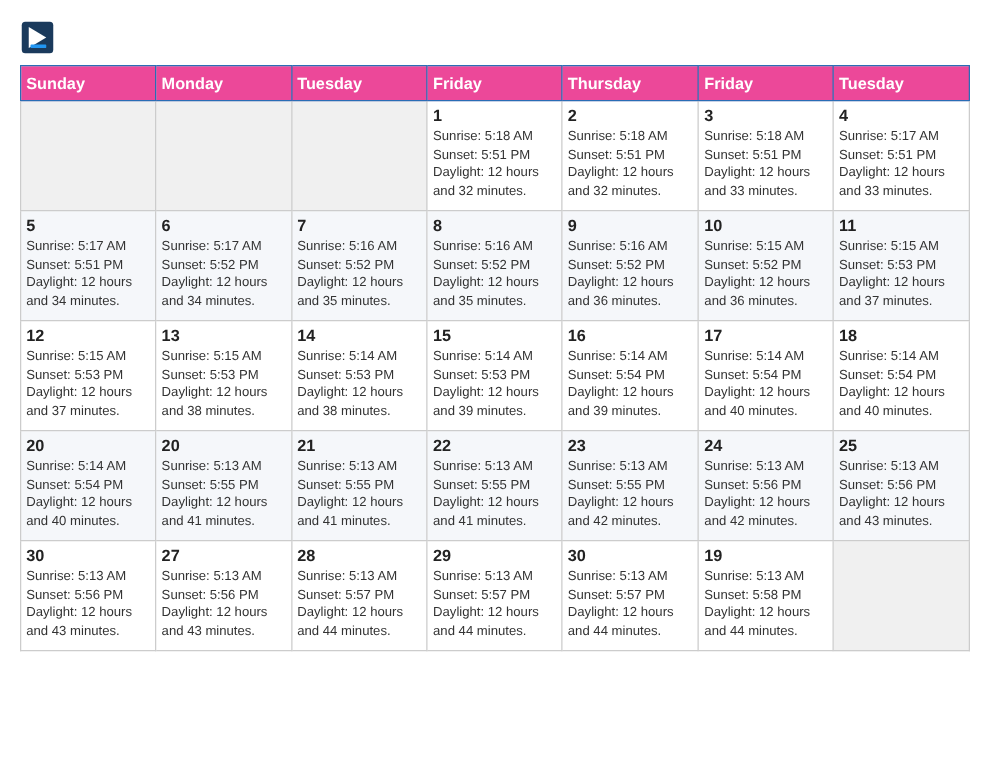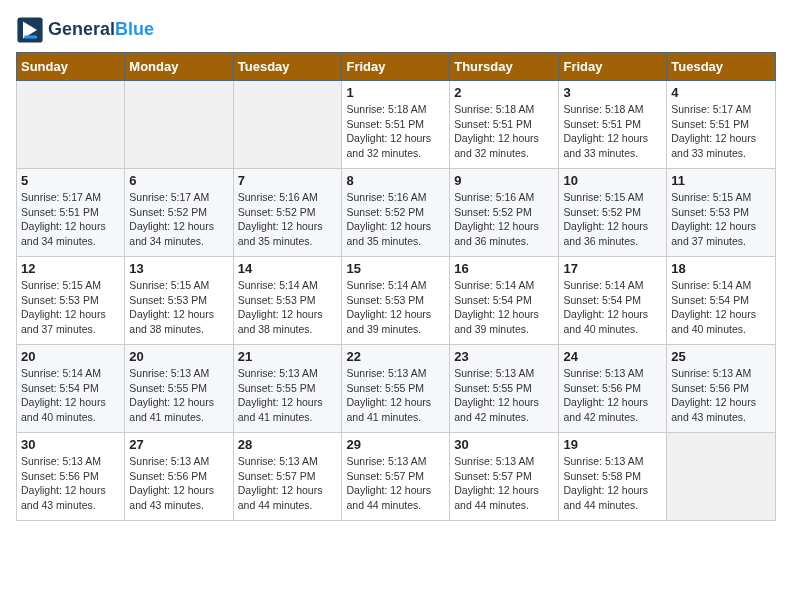--- a/index.html
+++ b/index.html
@@ -45,21 +45,21 @@
     .subtitle {
       font-size: 15px;
       color: #333;
     }
     table {
       width: 100%;
       border-collapse: collapse;
       font-size: 11px;
     }
     thead th {
-      background: #a16207;
+      background: #ec4899;
       color: #fff;
       padding: 6px 4px;
       text-align: left;
       font-size: 13px;
       border: 1px solid #2a6db5;
     }
     tbody td {
       border: 1px solid #ccc;
       vertical-align: top;
       padding: 4px;
@@ -89,23 +89,20 @@
 </head>
 <body>
 
 <div class="header">
   <div class="logo">
     <svg class="logo-icon" viewBox="0 0 40 40">
       <rect x="2" y="2" width="36" height="36" rx="4" fill="#1a3a5c"></rect>
       <polygon points="10,8 30,20 10,32" fill="white"></polygon>
       <rect x="12" y="28" width="18" height="4" rx="1" fill="#2196f3"></rect>
     </svg>
-    <div class="logo-text">
-      <div>General<span>Blue</span></div>
-    </div>
   </div>
   <div class="title-block">
     <div class="month-title"></div>
     <div class="subtitle"></div>
   </div>
 </div>
 
 <table>
   <thead>
     <tr>

